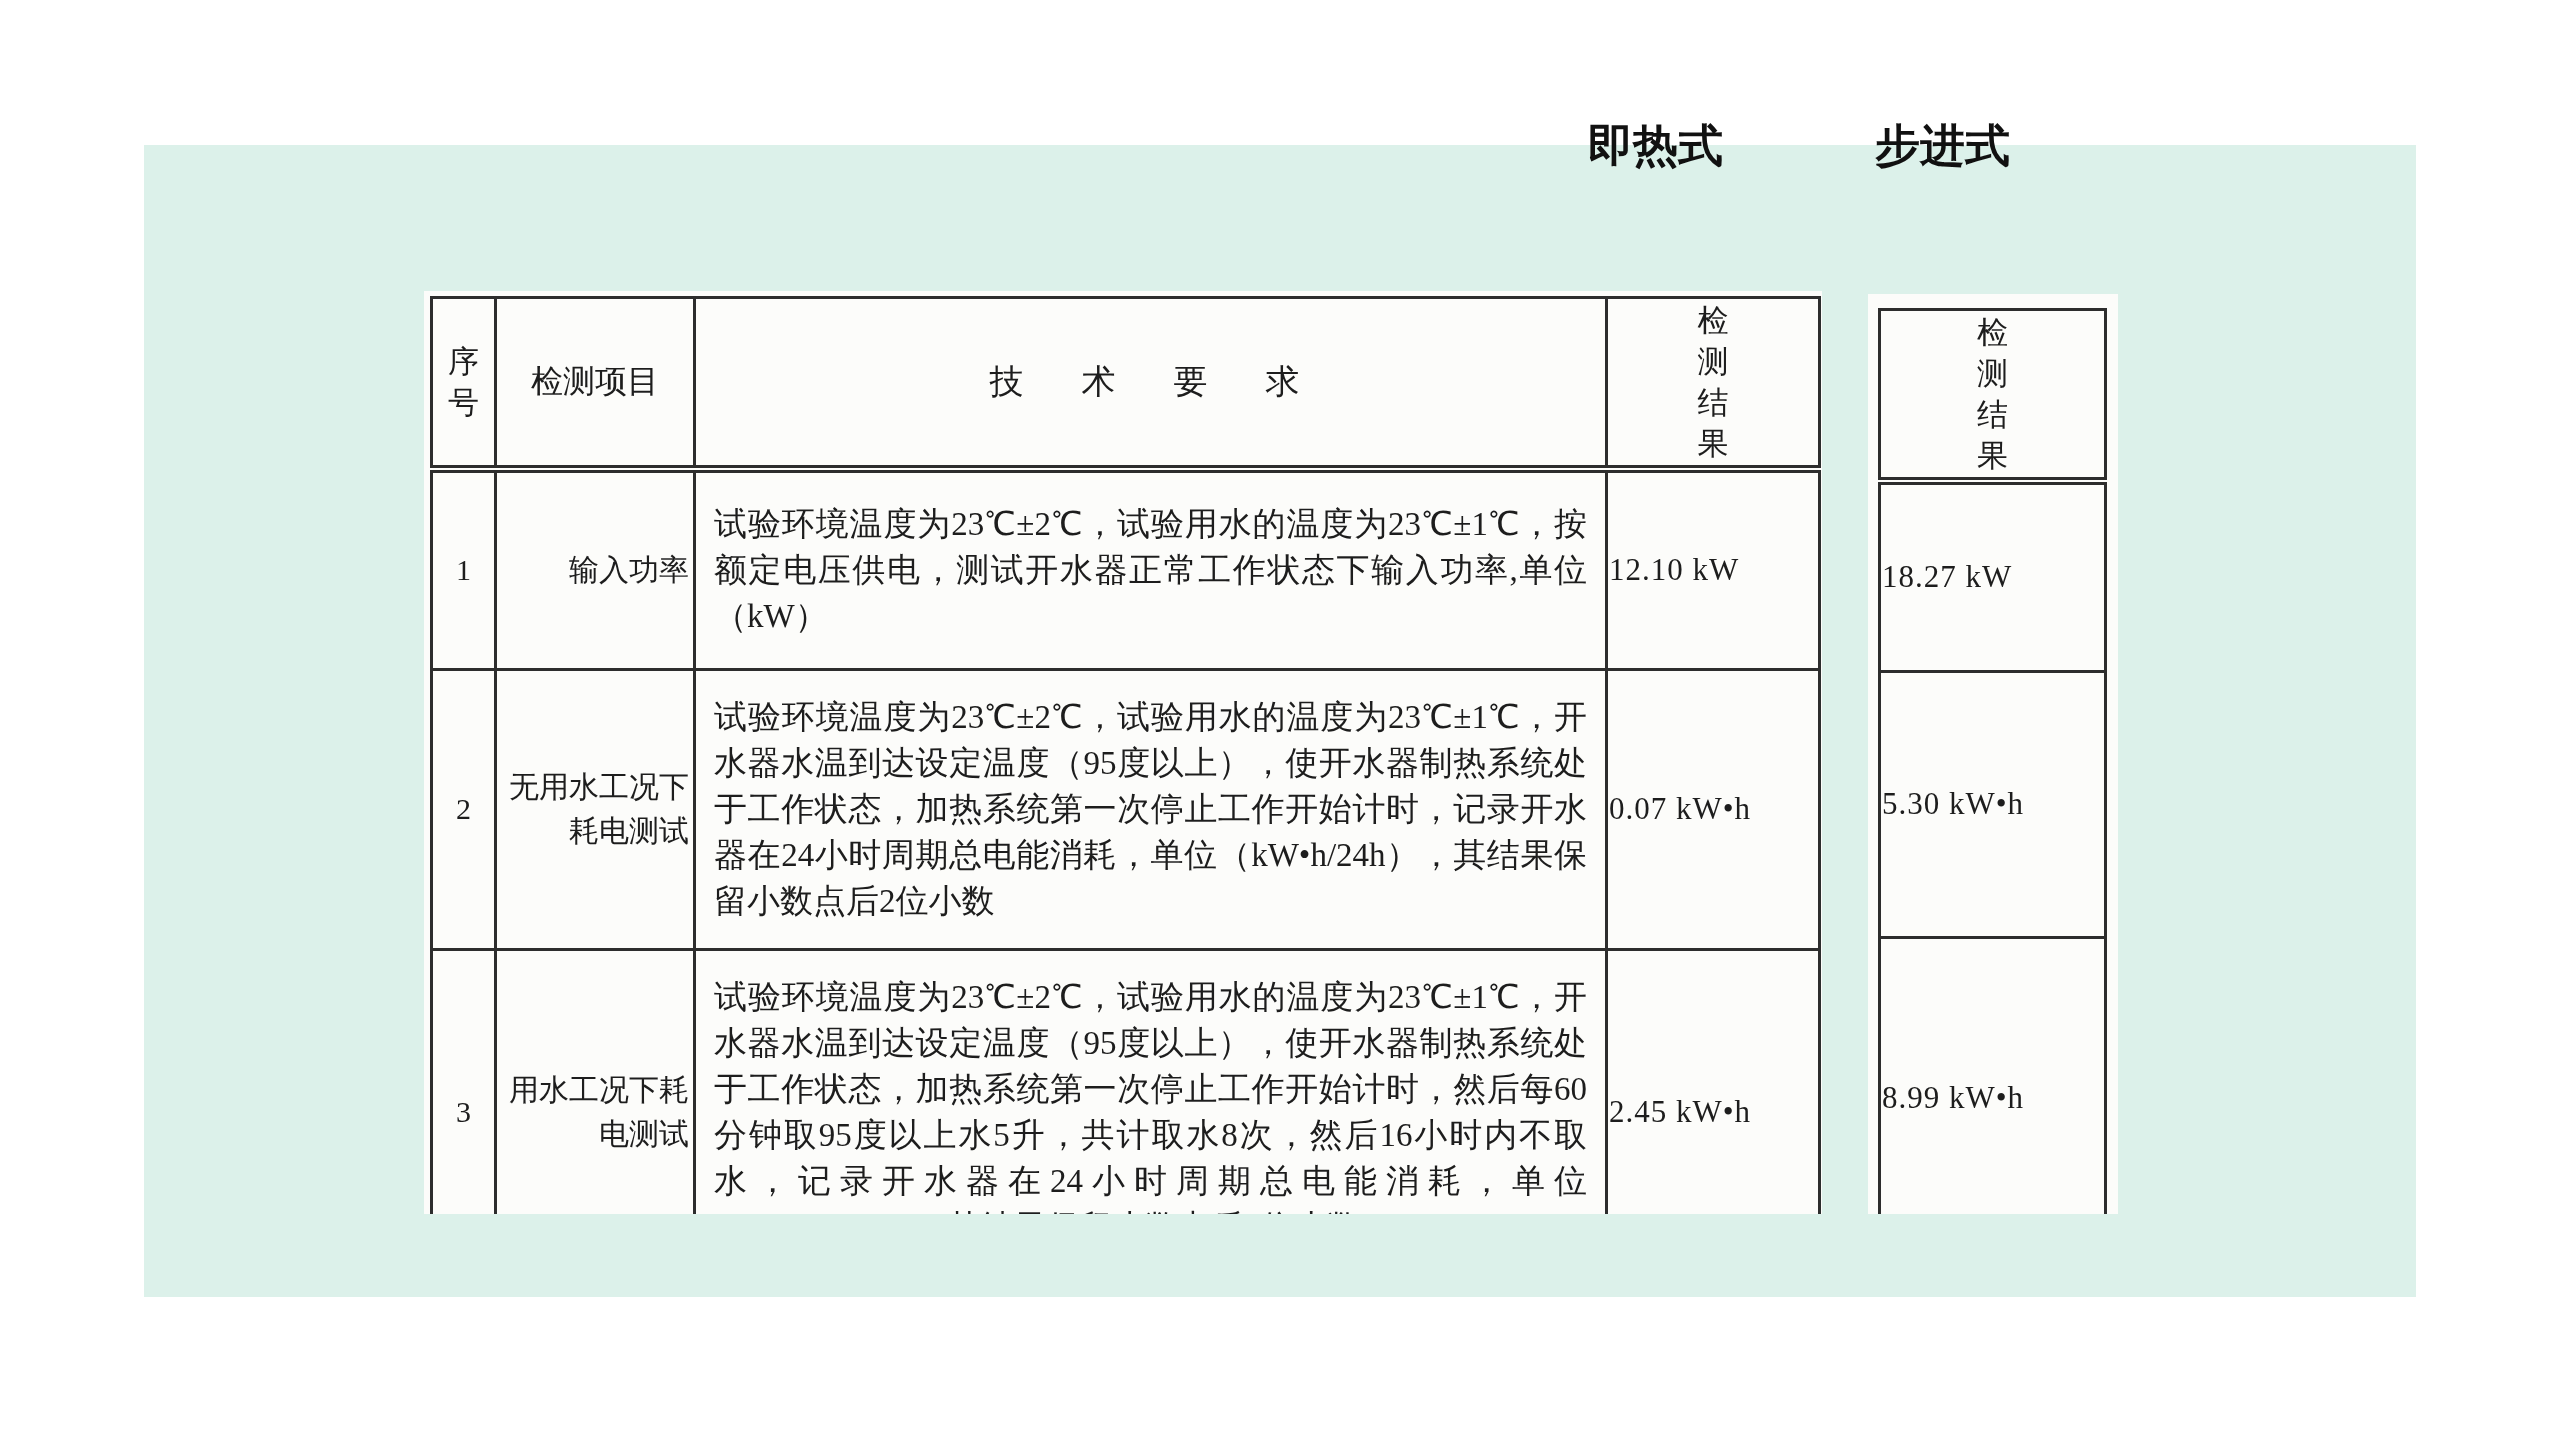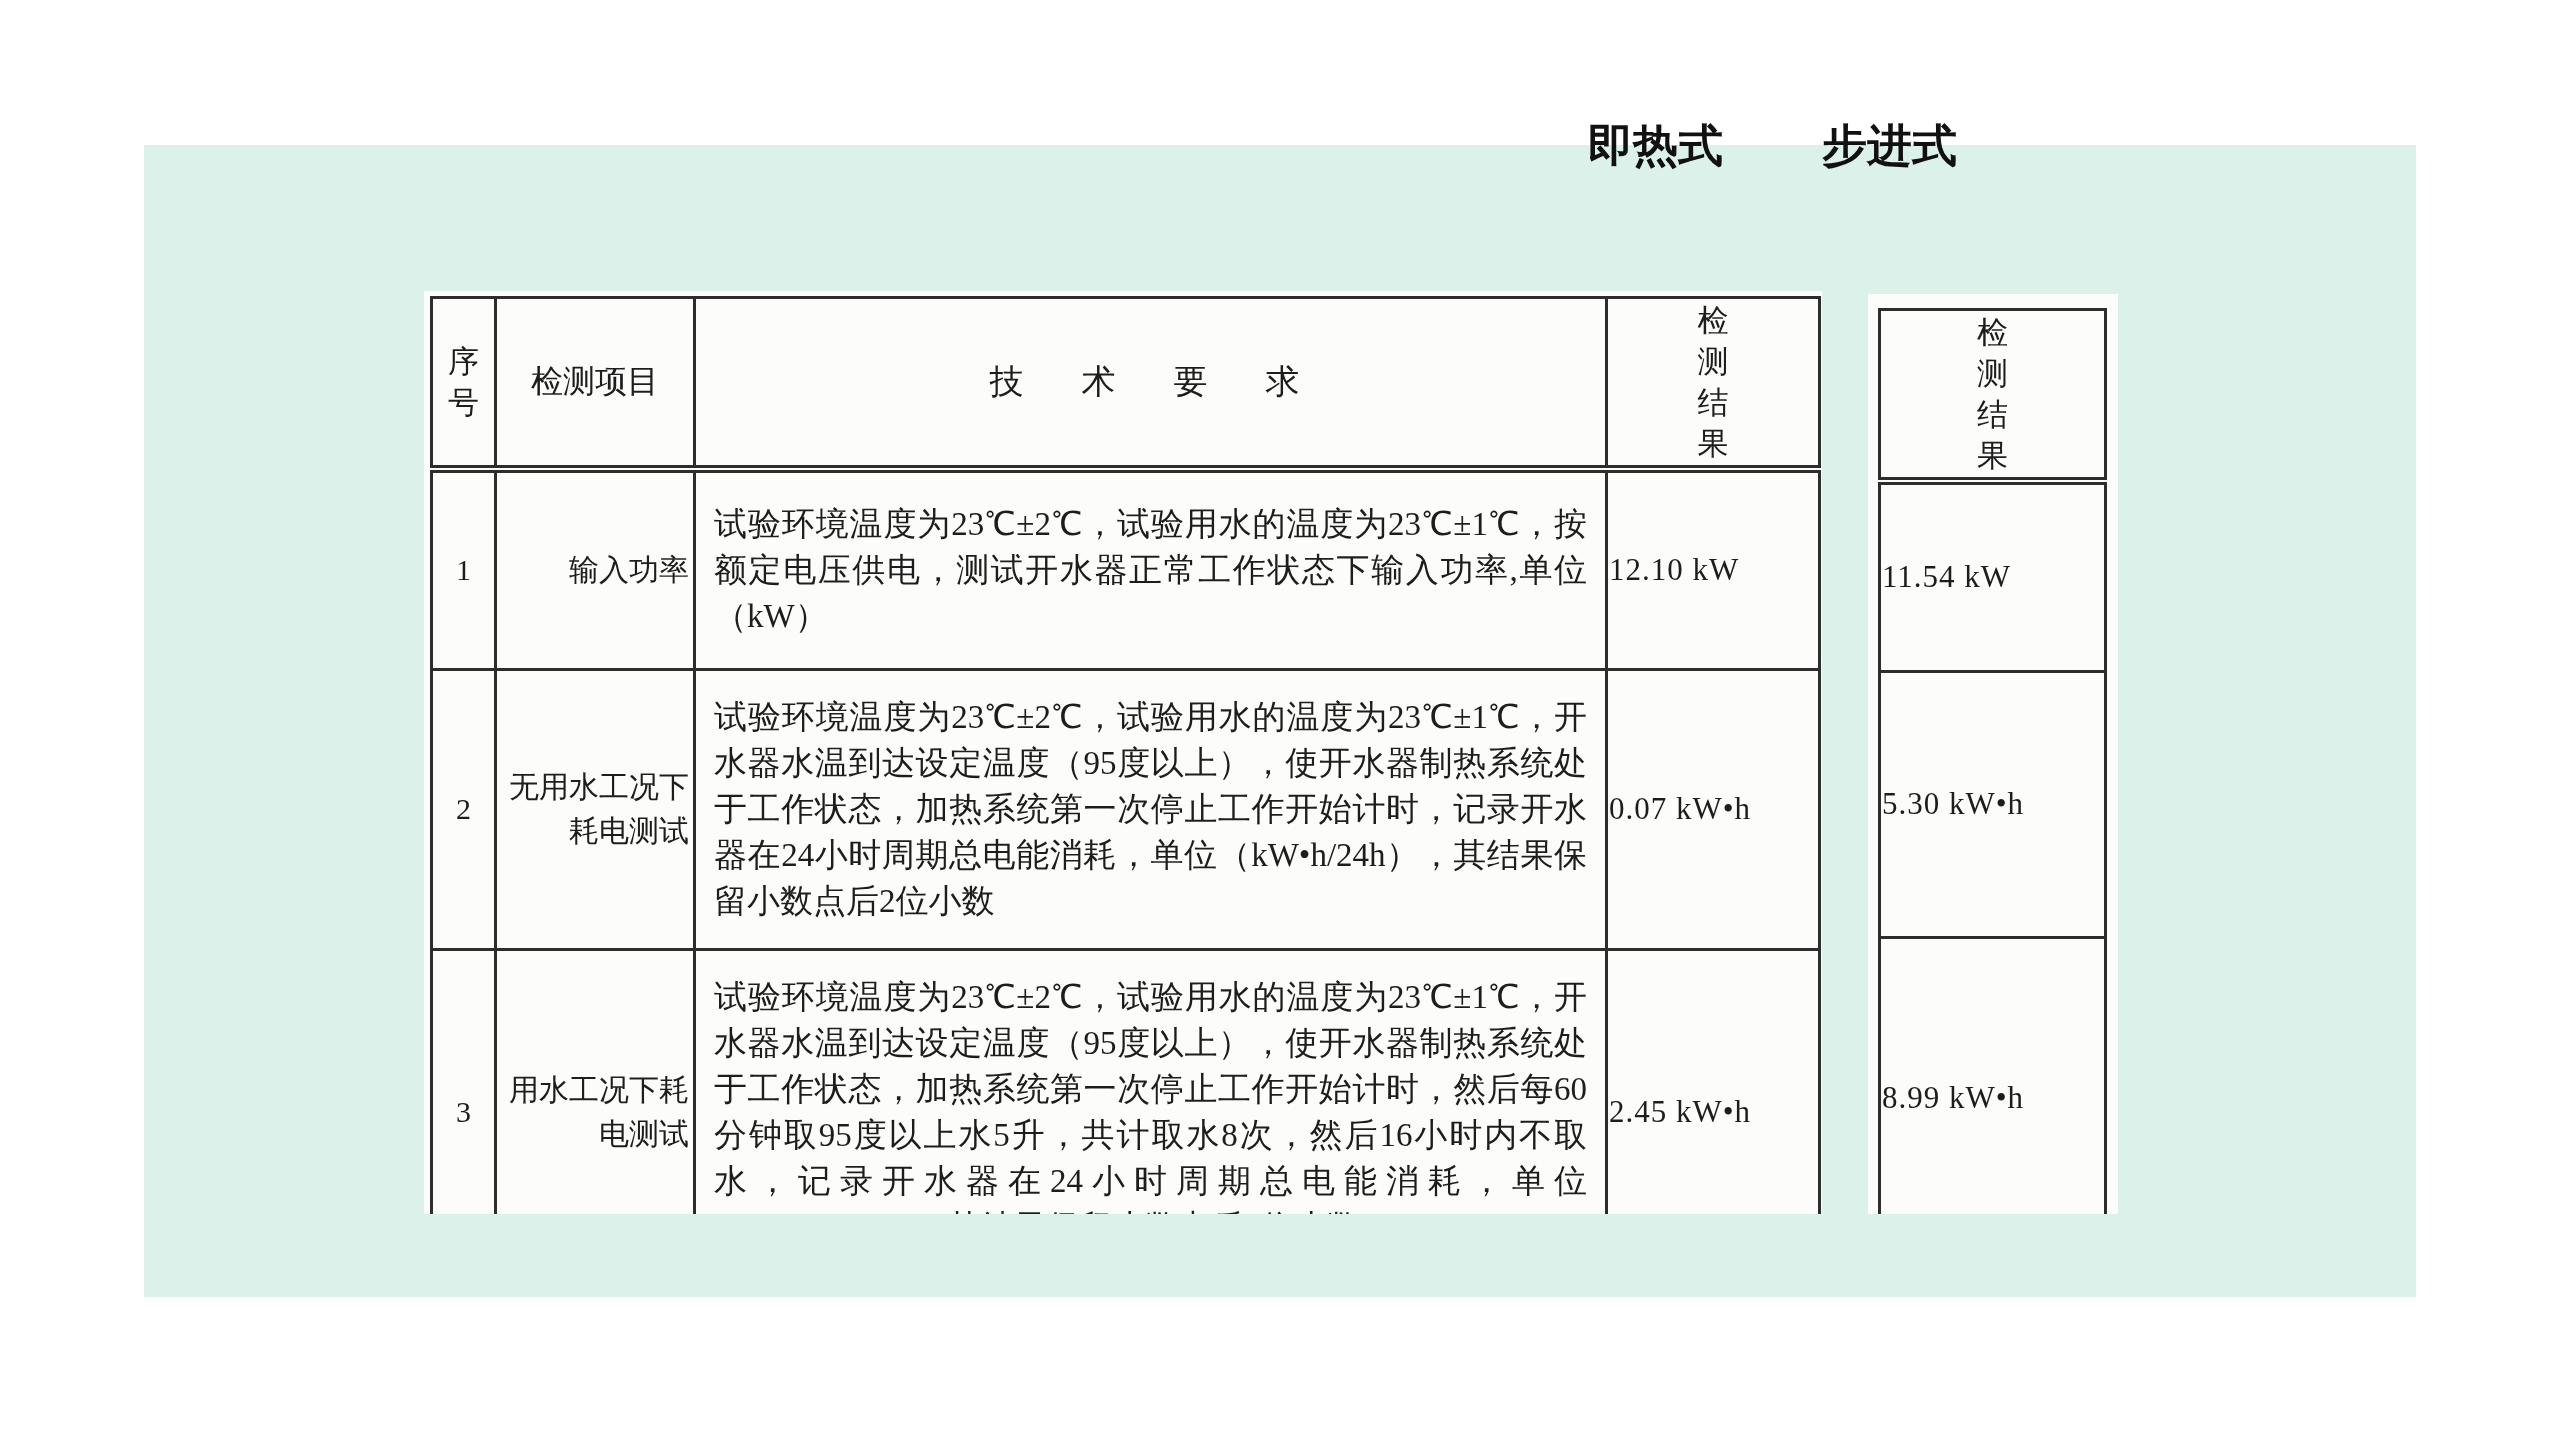--- a/index.html
+++ b/index.html
@@ -3,21 +3,21 @@
 <meta charset="utf-8">
 <style>
   html,body{margin:0;padding:0;background:#ffffff;}
   .canvas{position:relative;width:2560px;height:1440px;background:#ffffff;overflow:hidden;
           font-family:"Liberation Sans",sans-serif;}
   .panel{position:absolute;left:144px;top:145px;width:2272px;height:1152px;background:#DCF1EA;}
   .title{position:absolute;left:287px;top:102px;font-size:48px;font-weight:700;color:#4FC7A0;
          letter-spacing:2px;white-space:nowrap;}
   .col-label{position:absolute;top:116px;font-size:45px;font-weight:700;color:#111;white-space:nowrap;}
   .col-label.left{left:1588px;}
-  .col-label.right{left:1822px;}
+  .col-label.right{left:1875px;}
 
   
   .scan{position:absolute;background:#FCFCFA;overflow:hidden;filter:blur(0.4px);
         font-family:"Liberation Serif",serif;color:#1d1d1d;}
   .scan.main{left:424px;top:291px;width:1398px;height:923px;}
   .scan.side{left:1868px;top:294px;width:250px;height:920px;}
 
   table.t{border-collapse:collapse;table-layout:fixed;}
   .scan.main table.t{margin:5px 0 0 6px;width:1388px;}
   .scan.side table.t{margin:14px 0 0 10px;width:229px;}
@@ -97,21 +97,21 @@
 
   <div class="scan side">
     <table class="t">
       <tbody>
           <tr class="head">
         <td>
               <div class="stack2">检测结果</div>
             </td>
       </tr>
       <tr class="r1">
-        <td class="res">11.54 kW</td>
+        <td class="res">18.27 kW</td>
       </tr>
       <tr class="r2">
         <td class="res">5.30 kW•h</td>
       </tr>
       <tr class="r3">
         <td class="res">8.99 kW•h</td>
       </tr>
     </tbody>
       </table>
   </div>

